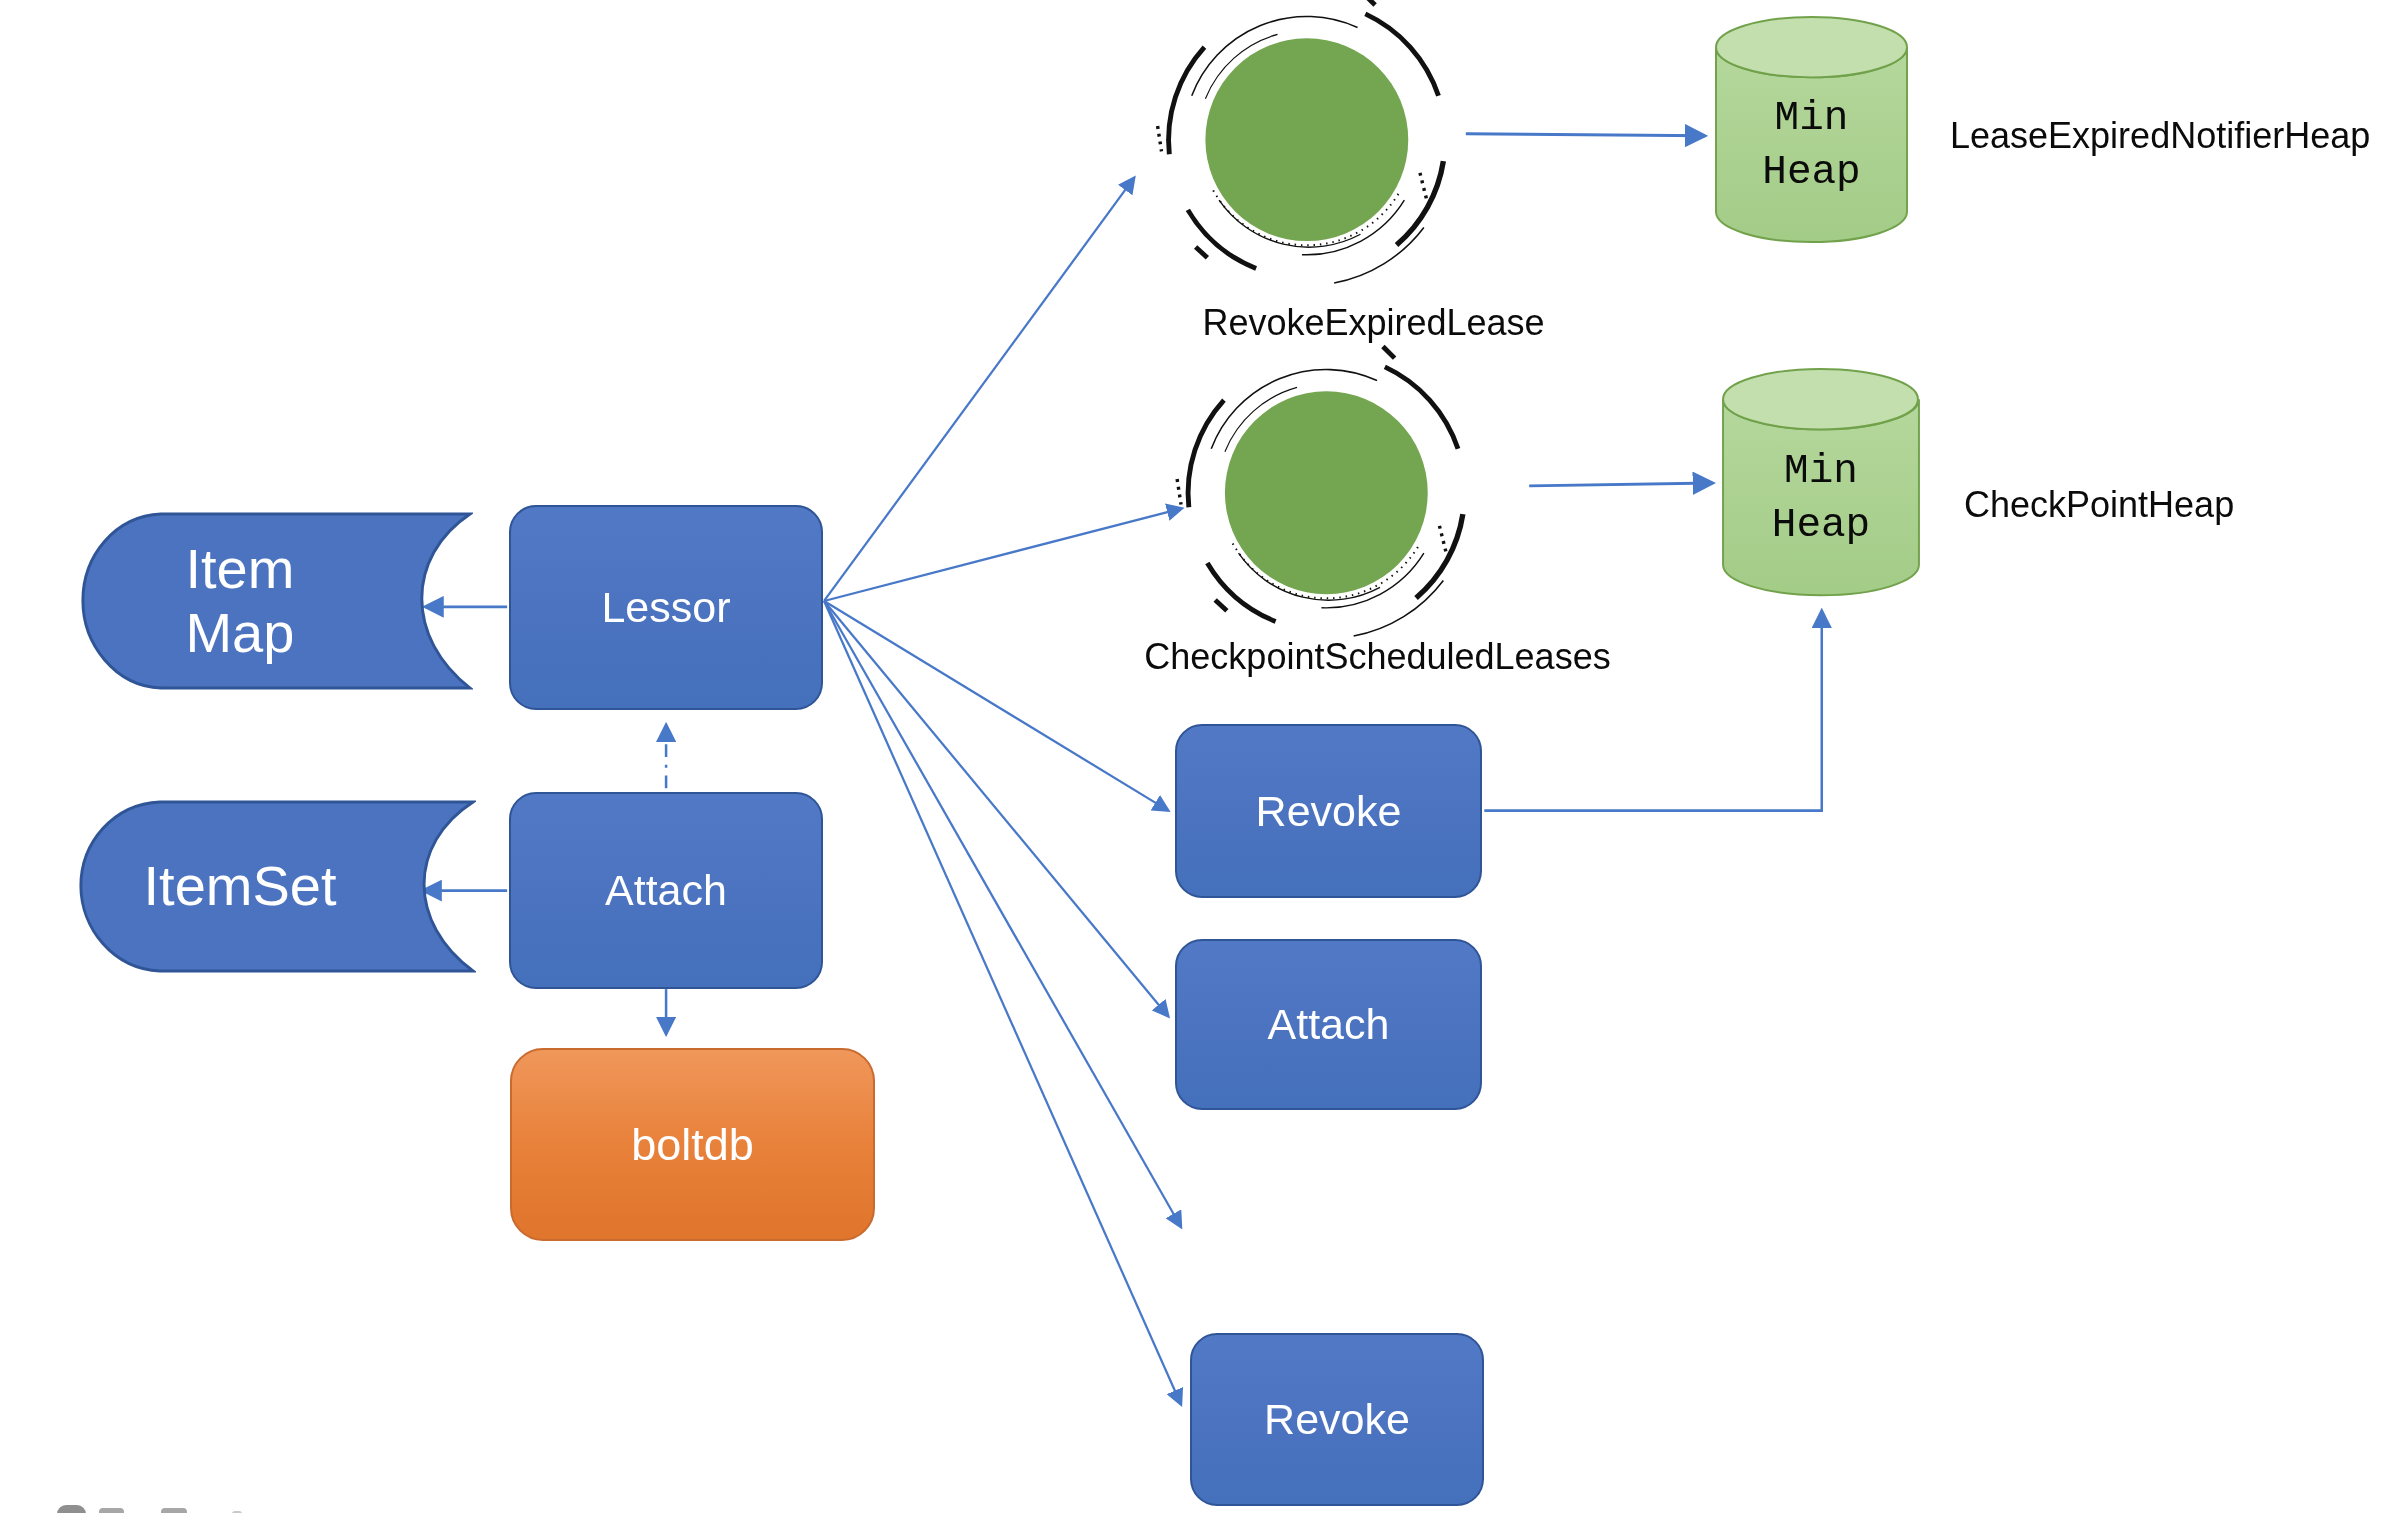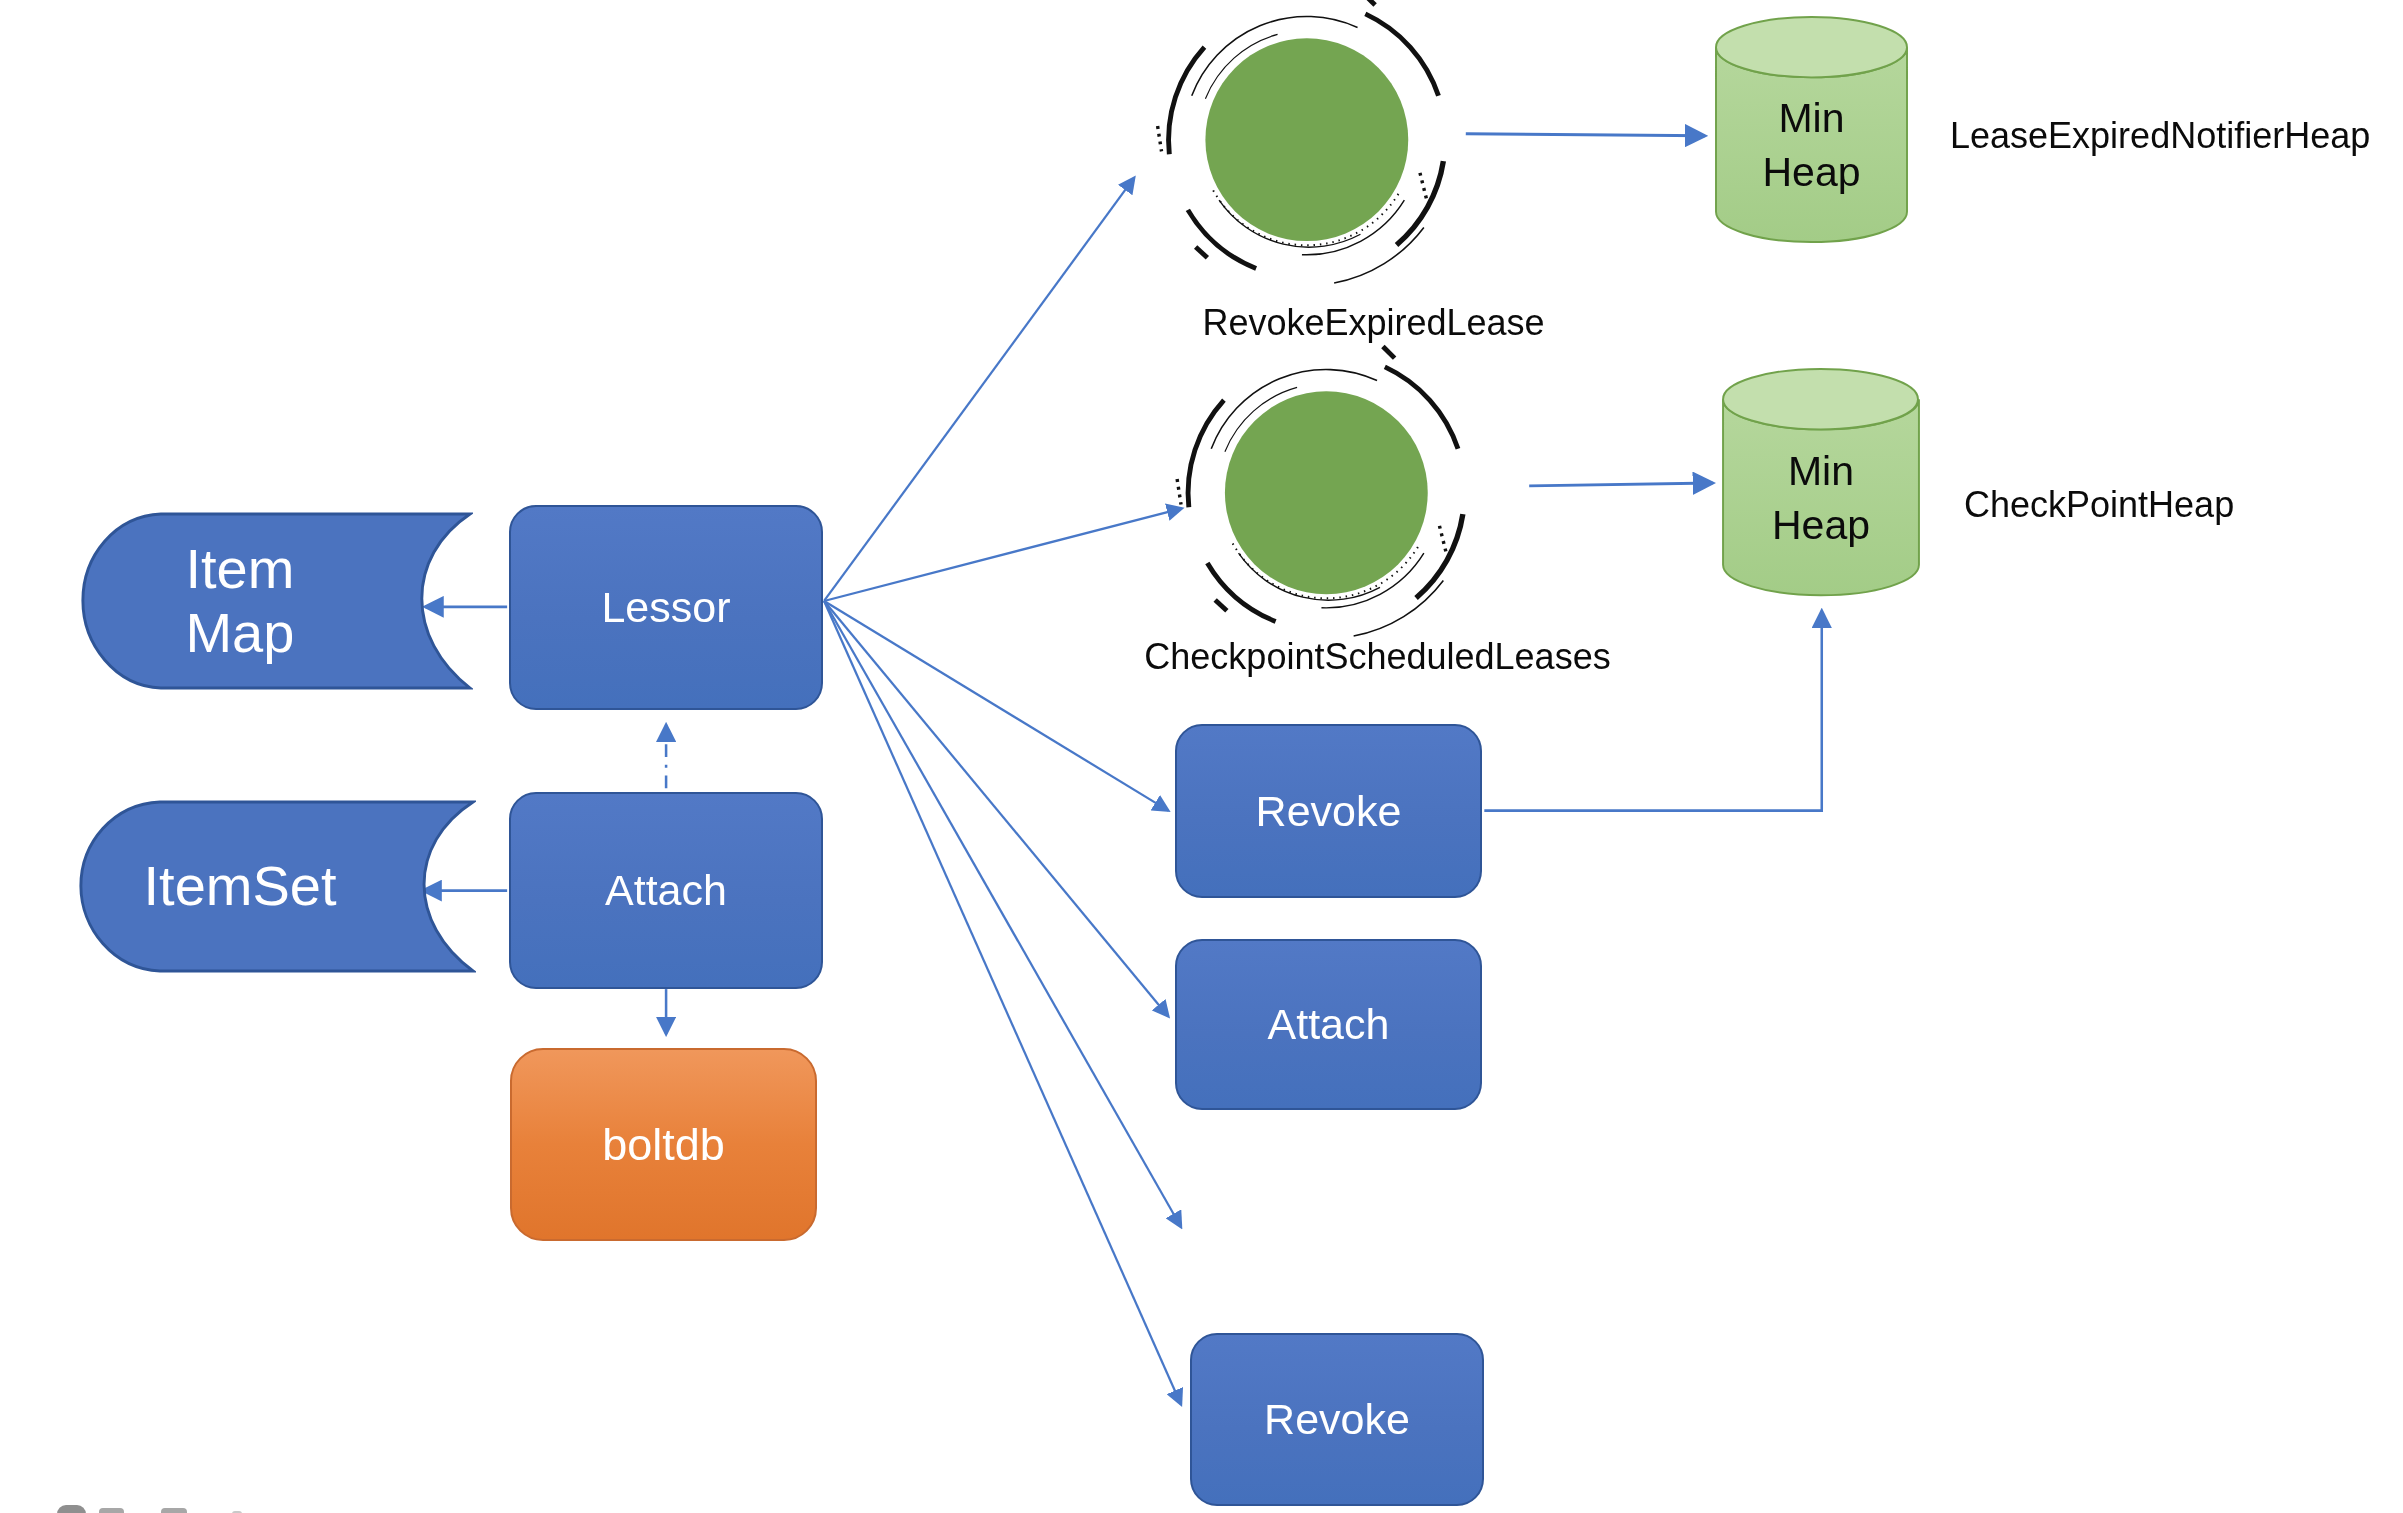--- a/index.html
+++ b/index.html
@@ -26,21 +26,21 @@
     position:absolute;left:0;top:0;width:82%;height:100%;
     display:flex;align-items:center;justify-content:center;
     color:#ffffff;font-size:56px;text-align:center;line-height:1.15;z-index:3;
   }
   .stored-label.wrap span{display:block;max-width:137px;}
   .cylinder{position:absolute;z-index:2;}
   .cylinder svg{position:absolute;left:0;top:0;}
   .cyl-label{
     position:absolute;left:0;top:33px;width:100%;height:calc(100% - 33px);
     display:flex;align-items:center;justify-content:center;text-align:center;
-    color:#0b0b0b;font-size:41px;line-height:1.3;z-index:3;
+    color:#0b0b0b;font-size:41px;line-height:1.3;z-index:3;font-family:Liberation Mono, monospace;
   }
   .cyl-label span{display:block;max-width:127px;}
   .annotation{
     position:absolute;z-index:2;color:#0b0b0b;font-size:36px;white-space:nowrap;
   }
   .annotation.centered{text-align:center;}
   .edge-artifacts{position:absolute;left:0;top:0;width:100%;height:100%;z-index:0;}
   .artifact{position:absolute;background:#9a9a9a;}
   .artifact.blob{border-radius:13.7px 13.7px 0 0;background:#8f8f8f;}
   .artifact.bar{border-radius:3.9px 3.9px 0 0;background:#a7a7a7;}
@@ -128,21 +128,21 @@
   </div>
 
   <div class="node rounded-box" style="left:509px;top:505px;width:314px;height:205px;">
     <span>Lessor</span>
   </div>
 
   <div class="node rounded-box" style="left:509px;top:792px;width:314px;height:197px;">
     <span>Attach</span>
   </div>
 
-  <div class="node orange-box" style="left:510px;top:1048px;width:307px;height:193px;">
+  <div class="node orange-box" style="left:510px;top:1048px;width:365px;height:193px;">
     <span>boltdb</span>
   </div>
 
   <div class="node rounded-box" style="left:1175px;top:724px;width:307px;height:174px;">
     <span>Revoke</span>
   </div>
 
   <div class="node rounded-box" style="left:1175px;top:939px;width:307px;height:171px;">
     <span>Attach</span>
   </div>

